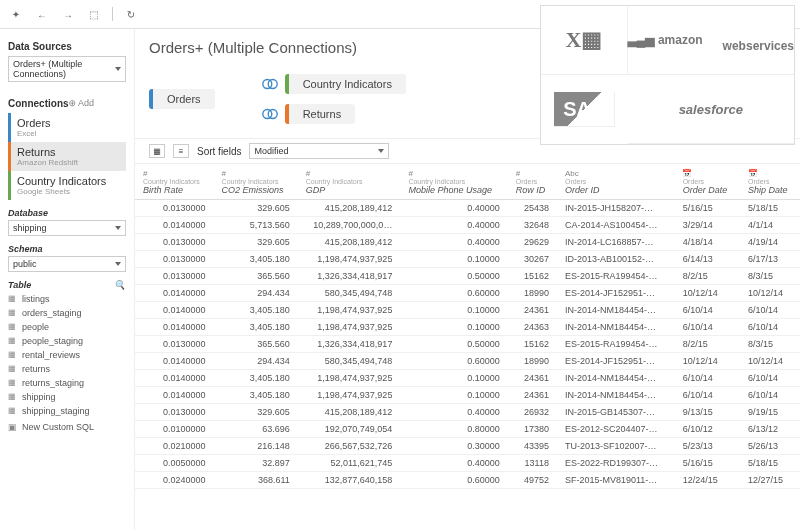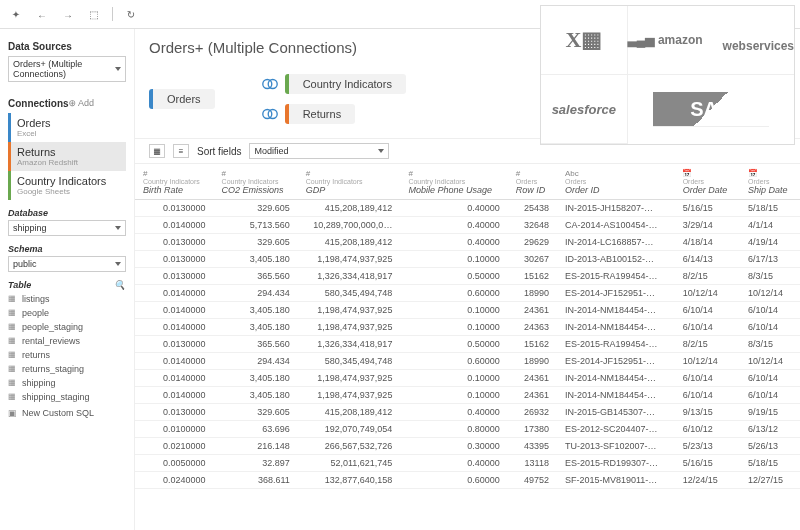--- a/index.html
+++ b/index.html
@@ -112,20 +112,21 @@
       <span>public</span>
       <span class="caret-down"></span>
     </div>
 
     <div class="field-label">
       <span>Table</span>
       <span class="search-ico">🔍</span>
     </div>
     <div class="table-list" id="table-list">
         <div>listings</div>
+        <div>orders_staging</div>
         <div>people</div>
         <div>people_staging</div>
         <div>rental_reviews</div>
         <div>returns</div>
         <div>returns_staging</div>
         <div>shipping</div>
         <div>shipping_staging</div>
       </div>
     <div style="padding:4px 0 2px 14px;font-size:9px;color:#555;position:relative;">
       <span style="position:absolute;left:0;color:#888;">▣</span>
@@ -345,21 +346,21 @@
               <td>TU-2013-SF102007-…</td>
               <td>5/23/13</td>
               <td>5/26/13</td>
             </tr>
             <tr>
               <td class="num">0.0050000</td>
               <td class="num">32.897</td>
               <td class="num">52,011,621,745</td>
               <td class="num">0.40000</td>
               <td class="num">13118</td>
-              <td>ES-2015-RD199307-…</td>
+              <td>ES-2022-RD199307-…</td>
               <td>5/16/15</td>
               <td>5/18/15</td>
             </tr>
             <tr>
               <td class="num">0.0240000</td>
               <td class="num">368.611</td>
               <td class="num">132,877,640,158</td>
               <td class="num">0.60000</td>
               <td class="num">49752</td>
               <td>SF-2015-MV819011-…</td>
@@ -369,15 +370,15 @@
           </tbody>
       </table>
     </div>
   </div>
 </div>
 
 <div class="logos">
   <div class="logo-cell" style="font-size:22px;font-family:serif;">X▦</div>
   <div class="logo-cell" style="font-size:12px;line-height:1;white-space:pre;text-align:left;">▃▄▅ <b>amazon</b>
       webservices</div>
+  <div class="logo-cell" style="font-size:20px;background:linear-gradient(135deg,#888 50%,transparent 50%);color:#fff;width:70%;height:50%;margin:auto;">SAP</div>
   <div class="logo-cell" style="font-size:13px;font-style:italic;">salesforce</div>
-  <div class="logo-cell" style="font-size:20px;background:linear-gradient(135deg,#888 50%,transparent 50%);color:#fff;width:70%;height:50%;margin:auto;">SAP</div>
 </div>
 
 </body></html>

